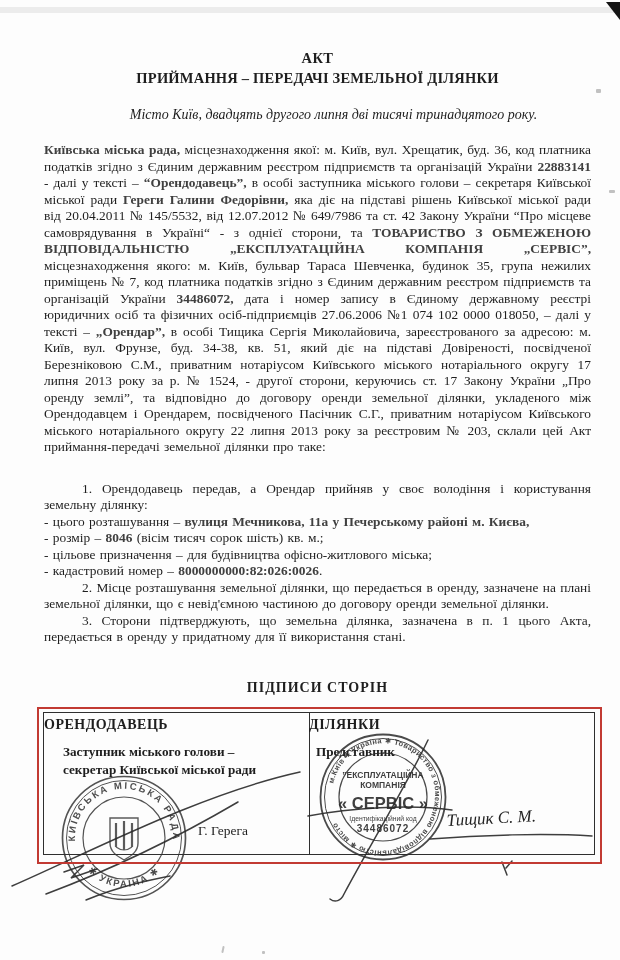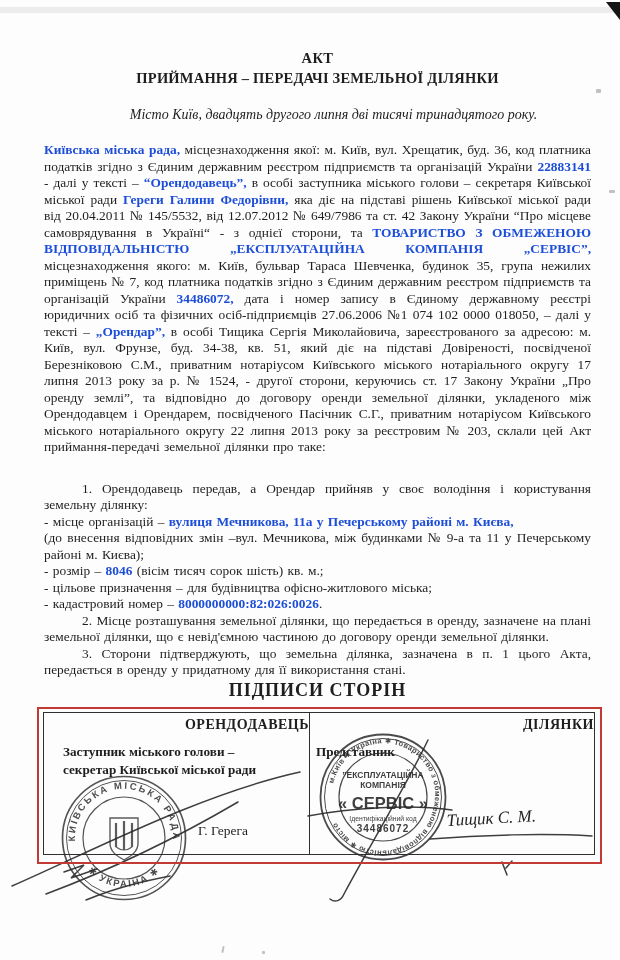--- a/index.html
+++ b/index.html
@@ -15,30 +15,30 @@
   .t1{font-weight:bold;font-size:14.5px;letter-spacing:.4px;}
   .t2{font-weight:bold;font-size:14.5px;letter-spacing:.2px;margin-top:3px;}
   .dateline{position:absolute;top:107px;left:60px;width:547px;text-align:center;
         font-style:italic;font-size:14px;}
   
   .bodytext{position:absolute;top:142px;left:44px;width:547px;height:536px;overflow:hidden;
         font-size:13.4px;line-height:16.5px;text-align:justify;word-spacing:1px;}
   .bodytext p{margin:0;}
   .bodytext p.indent{text-indent:38px;}
   .bodytext p.gap{margin-top:25px;}
-  .bodytext span.b{font-weight:bold;color:#1d4ed8;}
+  .bodytext span.b{font-weight:bold;color:#404040;}
   
   .sig-heading{position:absolute;top:680px;left:44px;width:547px;text-align:center;
-        font-weight:bold;font-size:18px;letter-spacing:1px;}
+        font-weight:bold;font-size:14px;letter-spacing:1px;}
   .annotation-box{position:absolute;left:37px;top:707px;width:561px;height:153px;
         border:2.5px solid #c23a33;z-index:30;pointer-events:none;}
   .sig-table{position:absolute;left:43px;top:712px;width:550px;height:141px;
         border:1.6px solid #2f2f2f;z-index:5;}
   .divider{position:absolute;left:265px;top:0;bottom:0;width:0;border-left:1.4px solid #2f2f2f;}
-  .cell-header{position:absolute;top:4px;font-weight:bold;font-size:14px;letter-spacing:.5px;text-align:right;}
+  .cell-header{position:absolute;top:4px;font-weight:bold;font-size:14px;letter-spacing:.5px;text-align:left;}
   .hdr-left{left:0;width:265px;}
   .hdr-right{left:265px;width:285px;}
   .role{position:absolute;font-weight:bold;font-size:13.2px;line-height:17.5px;}
   .role-left{left:19px;top:30px;}
   .role-right{left:272px;top:30px;}
   .name-left{position:absolute;left:154px;top:110px;font-weight:normal;font-size:13.5px;}
   .stamp{position:absolute;z-index:10;}
   .sig-strokes{position:absolute;left:0;top:690px;width:620px;height:280px;z-index:20;pointer-events:none;}
   .stamp text, .stamp textPath{font-family:"Liberation Sans","DejaVu Sans",sans-serif;}
 </style>
@@ -56,22 +56,21 @@
 
   <div class="titles">
     <div class="t1">АКТ</div>
     <div class="t2">ПРИЙМАННЯ – ПЕРЕДАЧІ ЗЕМЕЛЬНОЇ ДІЛЯНКИ</div>
   </div>
   <div class="dateline">Місто Київ, двадцять другого липня дві тисячі тринадцятого року.</div>
 
   <div class="bodytext">
     <p class="just"><span class="b">Київська міська рада,</span><span> місцезнаходження якої: м. Київ, вул. Хрещатик, буд. 36, код платника податків згідно з Єдиним державним реєстром підприємств та організацій України </span><span class="b">22883141</span><span> - далі у тексті – </span><span class="b">“Орендодавець”,</span><span> в особі заступника міського голови – секретаря Київської міської ради </span><span class="b">Гереги Галини Федорівни,</span><span> яка діє на підставі рішень Київської міської ради від 20.04.2011 № 145/5532, від 12.07.2012 № 649/7986 та ст. 42 Закону України “Про місцеве самоврядування в Україні“ - з однієї сторони, та </span><span class="b">ТОВАРИСТВО З ОБМЕЖЕНОЮ ВІДПОВІДАЛЬНІСТЮ „ЕКСПЛУАТАЦІЙНА КОМПАНІЯ „СЕРВІС”,</span><span> місцезнаходження якого: м. Київ, бульвар Тараса Шевченка, будинок 35, група нежилих приміщень № 7, код платника податків згідно з Єдиним державним реєстром підприємств та організацій України </span><span class="b">34486072,</span><span> дата і номер запису в Єдиному державному реєстрі юридичних осіб та фізичних осіб-підприємців 27.06.2006 №1 074 102 0000 018050, – далі у тексті – </span><span class="b">„Орендар”,</span><span> в особі Тищика Сергія Миколайовича, зареєстрованого за адресою: м. Київ, вул. Фрунзе, буд. 34-38, кв. 51, який діє на підставі Довіреності, посвідченої Березніковою С.М., приватним нотаріусом Київського міського нотаріального округу 17 липня 2013 року за р. № 1524, - другої сторони, керуючись ст. 17 Закону України „Про оренду землі”, та відповідно до договору оренди земельної ділянки, укладеного між Орендодавцем і Орендарем, посвідченого Пасічник С.Г., приватним нотаріусом Київського міського нотаріального округу 22 липня 2013 року за реєстровим № 203, склали цей Акт приймання-передачі земельної ділянки про таке:</span></p>
     <p class="indent gap"><span>1. Орендодавець передав, а Орендар прийняв у своє володіння і користування земельну ділянку:</span></p>
-    <p><span>- місце організацій – </span><span class="b">вулиця Мечникова, 11а у Печерському районі м. Києва,</span></p>
-    <p><span>(до внесення відповідних змін –вул. Мечникова, між будинками № 9-а та 11 у Печерському районі м. Києва);</span></p>
+    <p><span>- цього розташування – </span><span class="b">вулиця Мечникова, 11а у Печерському районі м. Києва,</span></p>
     <p><span>- розмір – </span><span class="b">8046</span><span> (вісім тисяч сорок шість) кв. м.;</span></p>
     <p><span>- цільове призначення – для будівництва офісно-житлового міська;</span></p>
     <p><span>- кадастровий номер – </span><span class="b">8000000000:82:026:0026</span><span>.</span></p>
     <p class="indent"><span>2. Місце розташування земельної ділянки, що передається в оренду, зазначене на плані земельної ділянки, що є невід'ємною частиною до договору оренди земельної ділянки.</span></p>
     <p class="indent"><span>3. Сторони підтверджують, що земельна ділянка, зазначена в п. 1 цього Акта, передається в оренду у придатному для її використання стані.</span></p>
   </div>
 
   <div class="sig-heading">ПІДПИСИ СТОРІН</div>
 
   <div class="sig-table">

